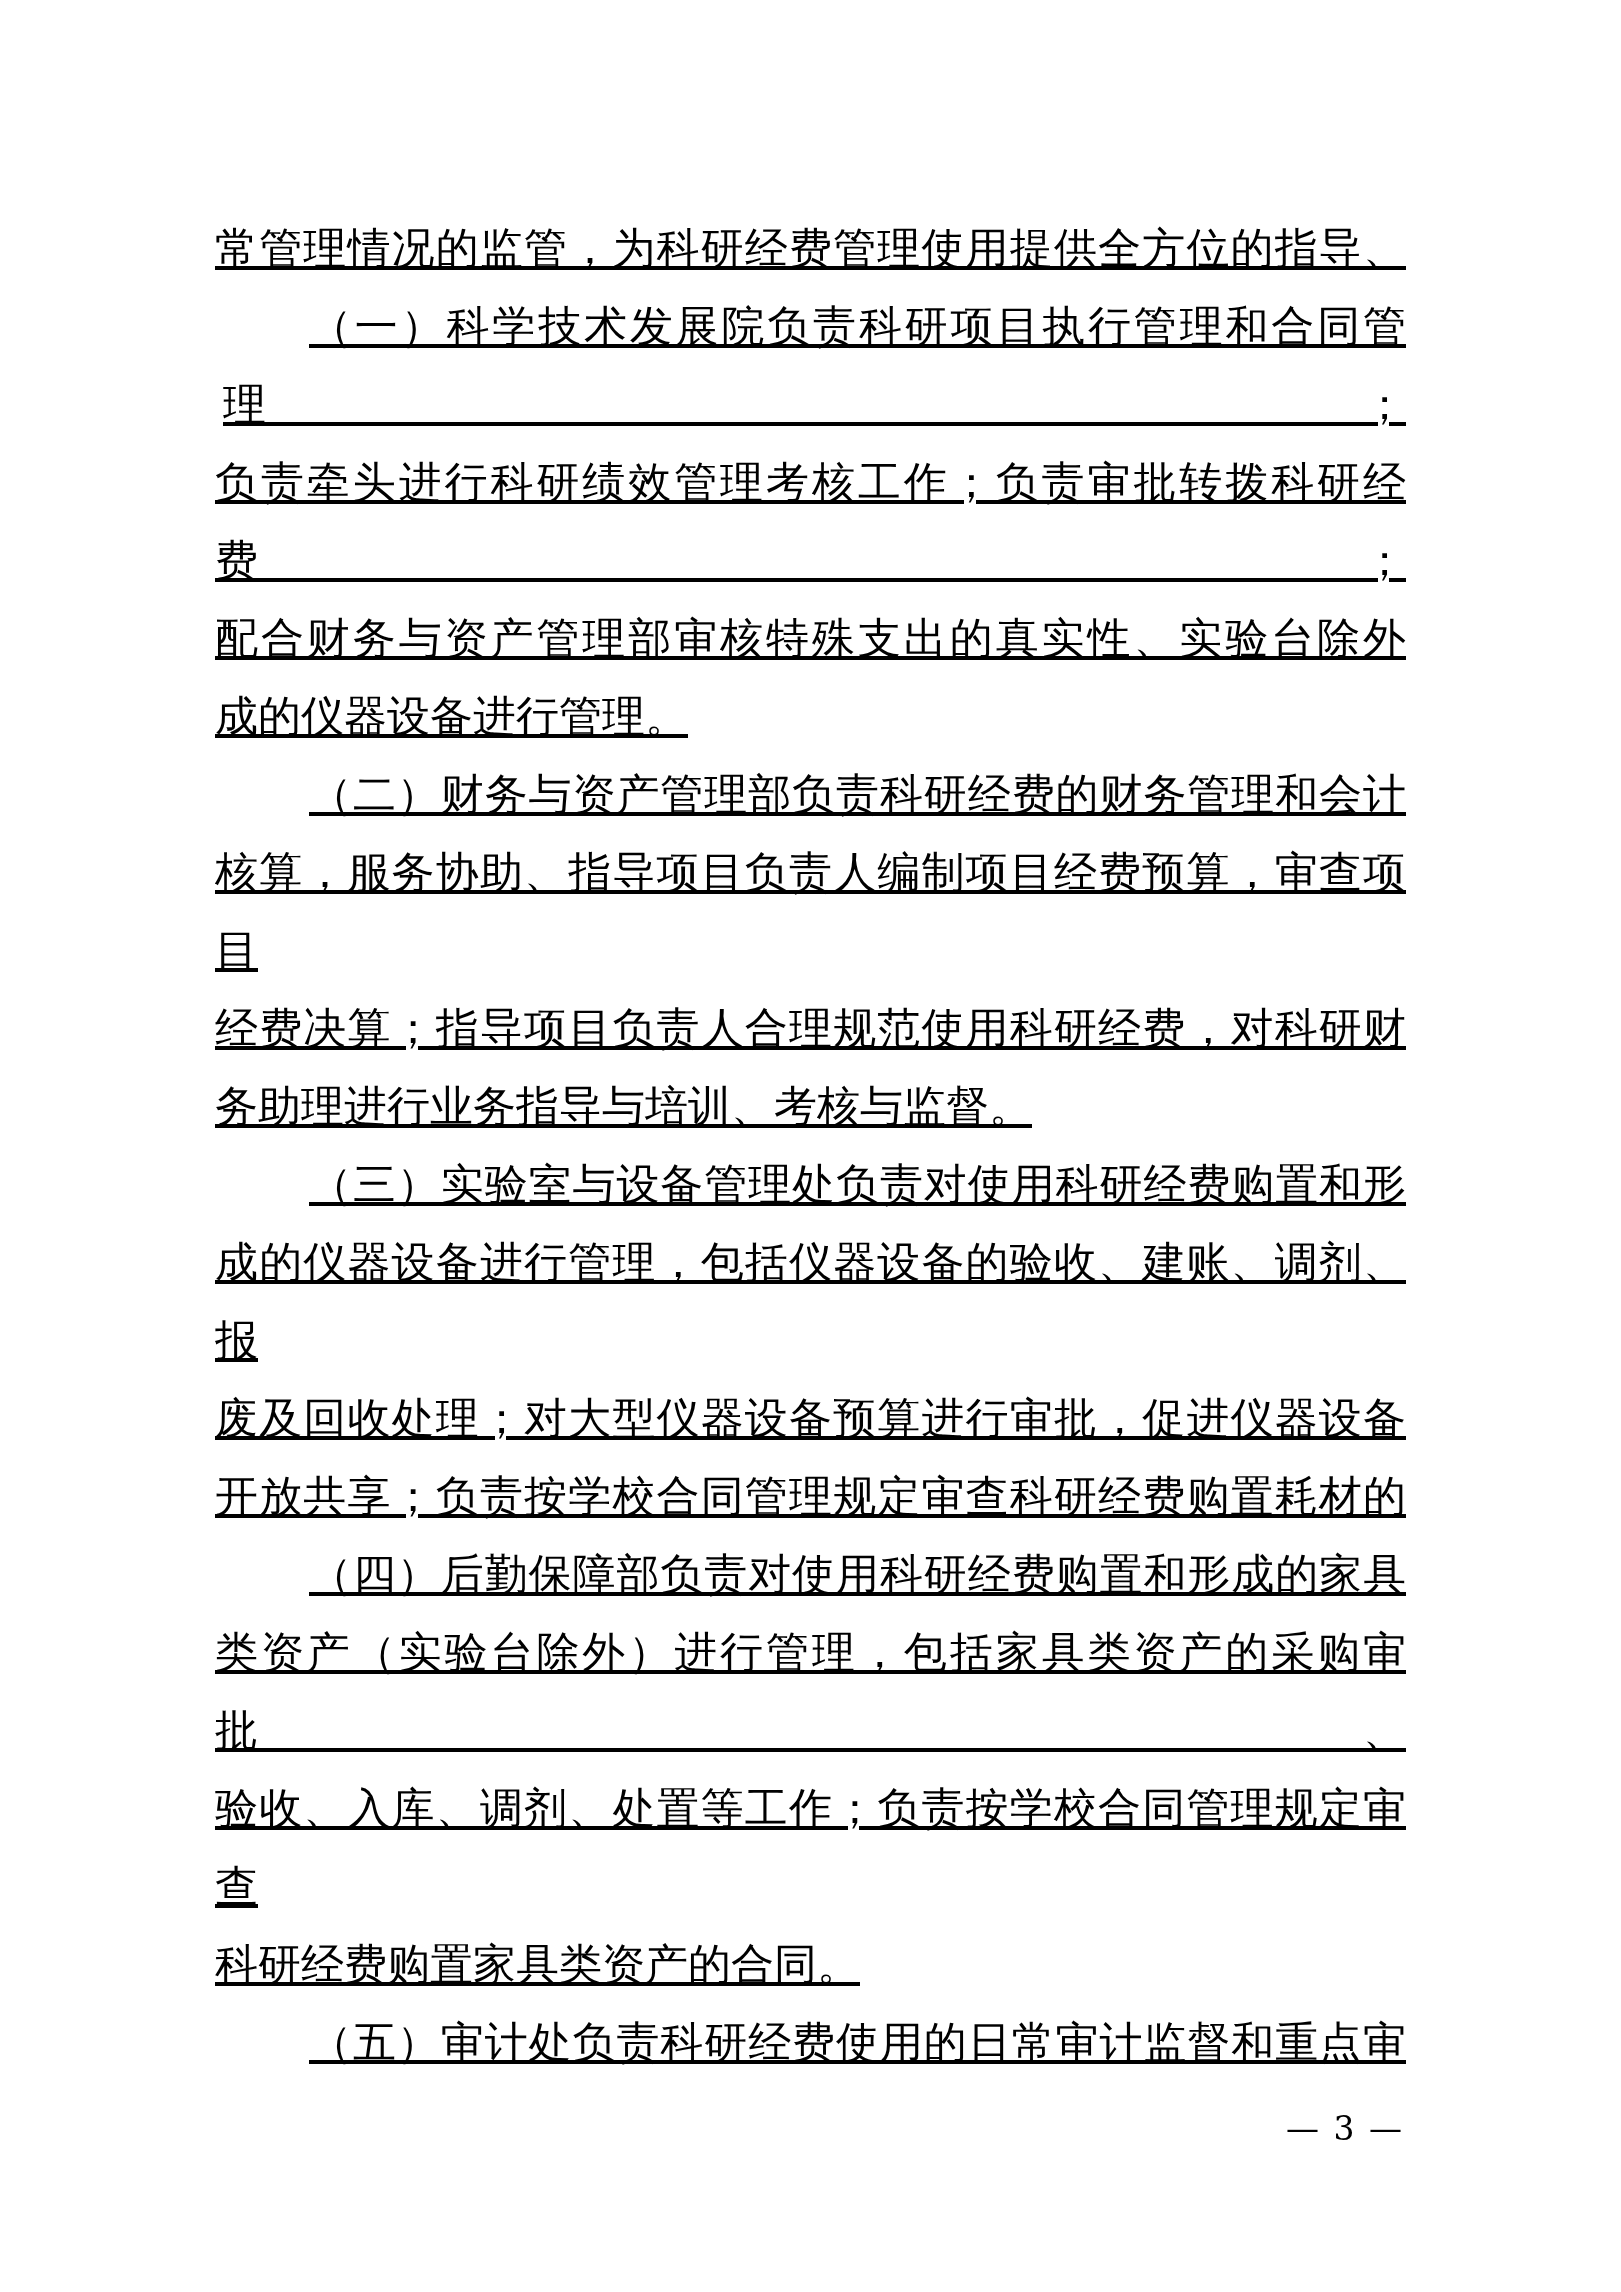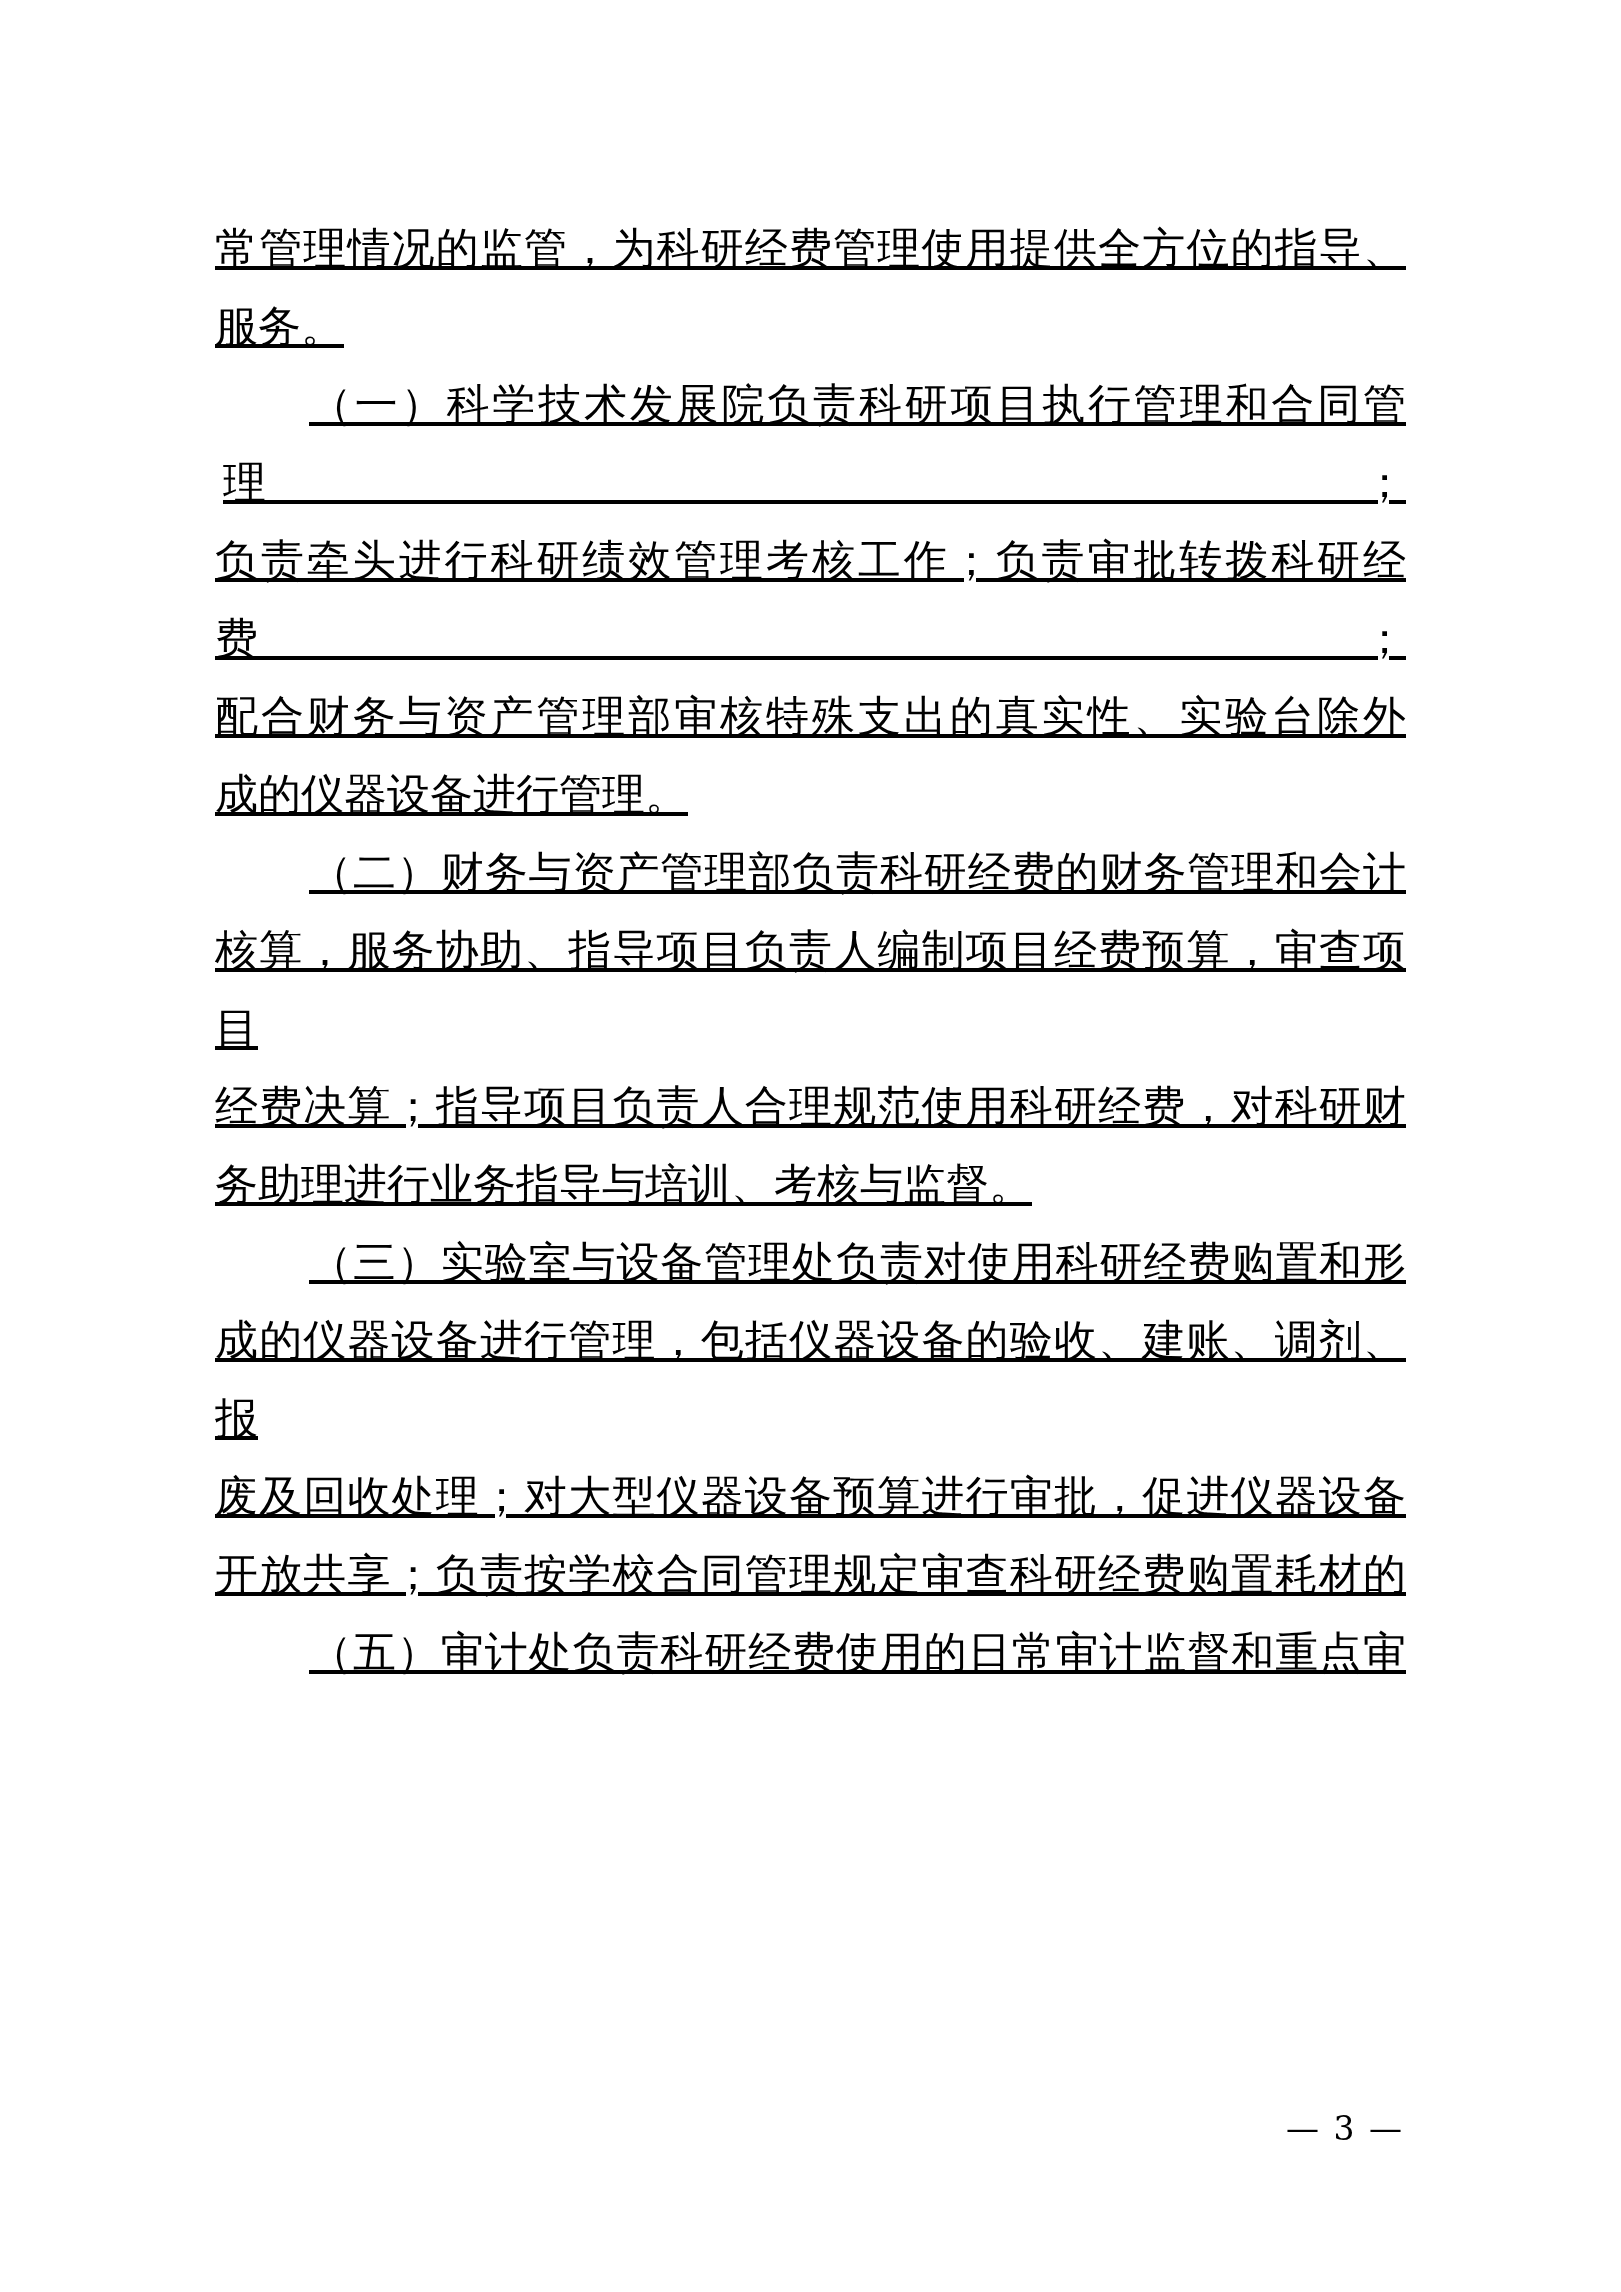--- a/index.html
+++ b/index.html
@@ -53,39 +53,44 @@
     letter-spacing: 2px;
   }
 </style>
 </head>
 <body>
 
 <div class="page">
   <div class="text-block">
       <div class="paragraph">
         <div class="line">常管理情况的监管，为科研经费管理使用提供全方位的指导、</div>
-        <div class="line last">服务。</div>
       </div>
       <div class="paragraph">
         <div class="line indent">（一）科学技术发展院负责科研项目执行管理和合同管理；</div>
         <div class="line">负责牵头进行科研绩效管理考核工作；负责审批转拨科研经费；</div>
         <div class="line">配合财务与资产管理部审核特殊支出的真实性、实验台除外</div>
         <div class="line last">成的仪器设备进行管理。</div>
       </div>
       <div class="paragraph">
         <div class="line indent">（二）财务与资产管理部负责科研经费的财务管理和会计</div>
         <div class="line">核算，服务协助、指导项目负责人编制项目经费预算，审查项目</div>
         <div class="line">经费决算；指导项目负责人合理规范使用科研经费，对科研财</div>
         <div class="line last">务助理进行业务指导与培训、考核与监督。</div>
       </div>
       <div class="paragraph">
         <div class="line indent">（三）实验室与设备管理处负责对使用科研经费购置和形</div>
         <div class="line">成的仪器设备进行管理，包括仪器设备的验收、建账、调剂、报</div>
         <div class="line">废及回收处理；对大型仪器设备预算进行审批，促进仪器设备</div>
         <div class="line">开放共享；负责按学校合同管理规定审查科研经费购置耗材的</div>
       </div>
       <div class="paragraph">
+        <div class="line indent">（四）后勤保障部负责对使用科研经费购置和形成的家具</div>
+        <div class="line">类资产（实验台除外）进行管理，包括家具类资产的采购审批、</div>
+        <div class="line">验收、入库、调剂、处置等工作；负责按学校合同管理规定审查</div>
+        <div class="line last">科研经费购置家具类资产的合同。</div>
+      </div>
+      <div class="paragraph">
         <div class="line indent">（五）审计处负责科研经费使用的日常审计监督和重点审</div>
       </div>
     </div>
   <div class="footer">— 3 —</div>
 </div>
 
 
 </body></html>

